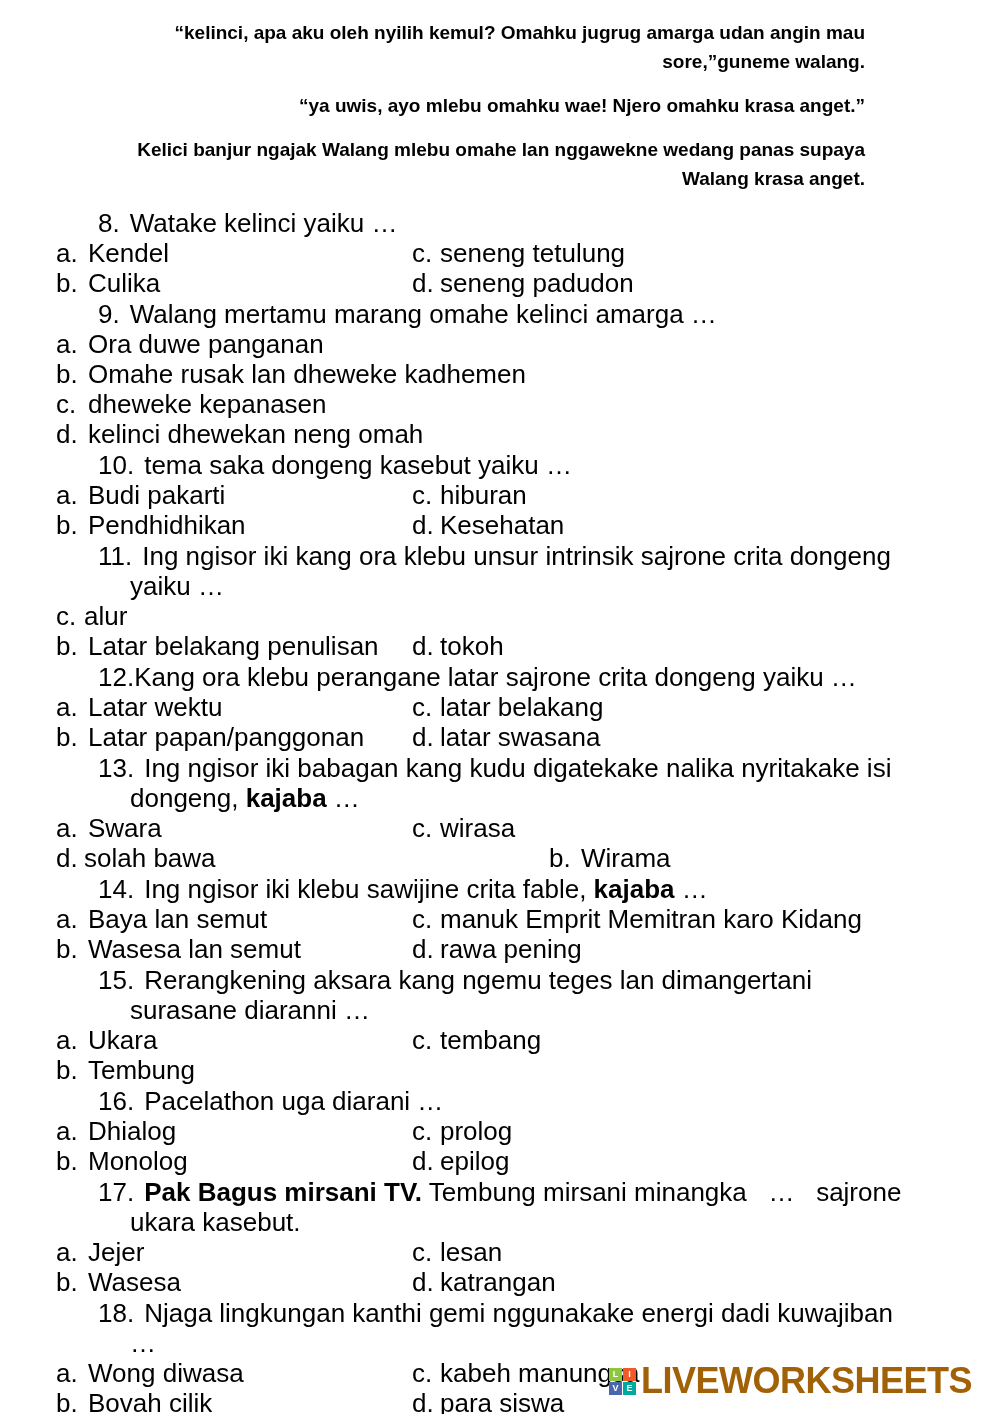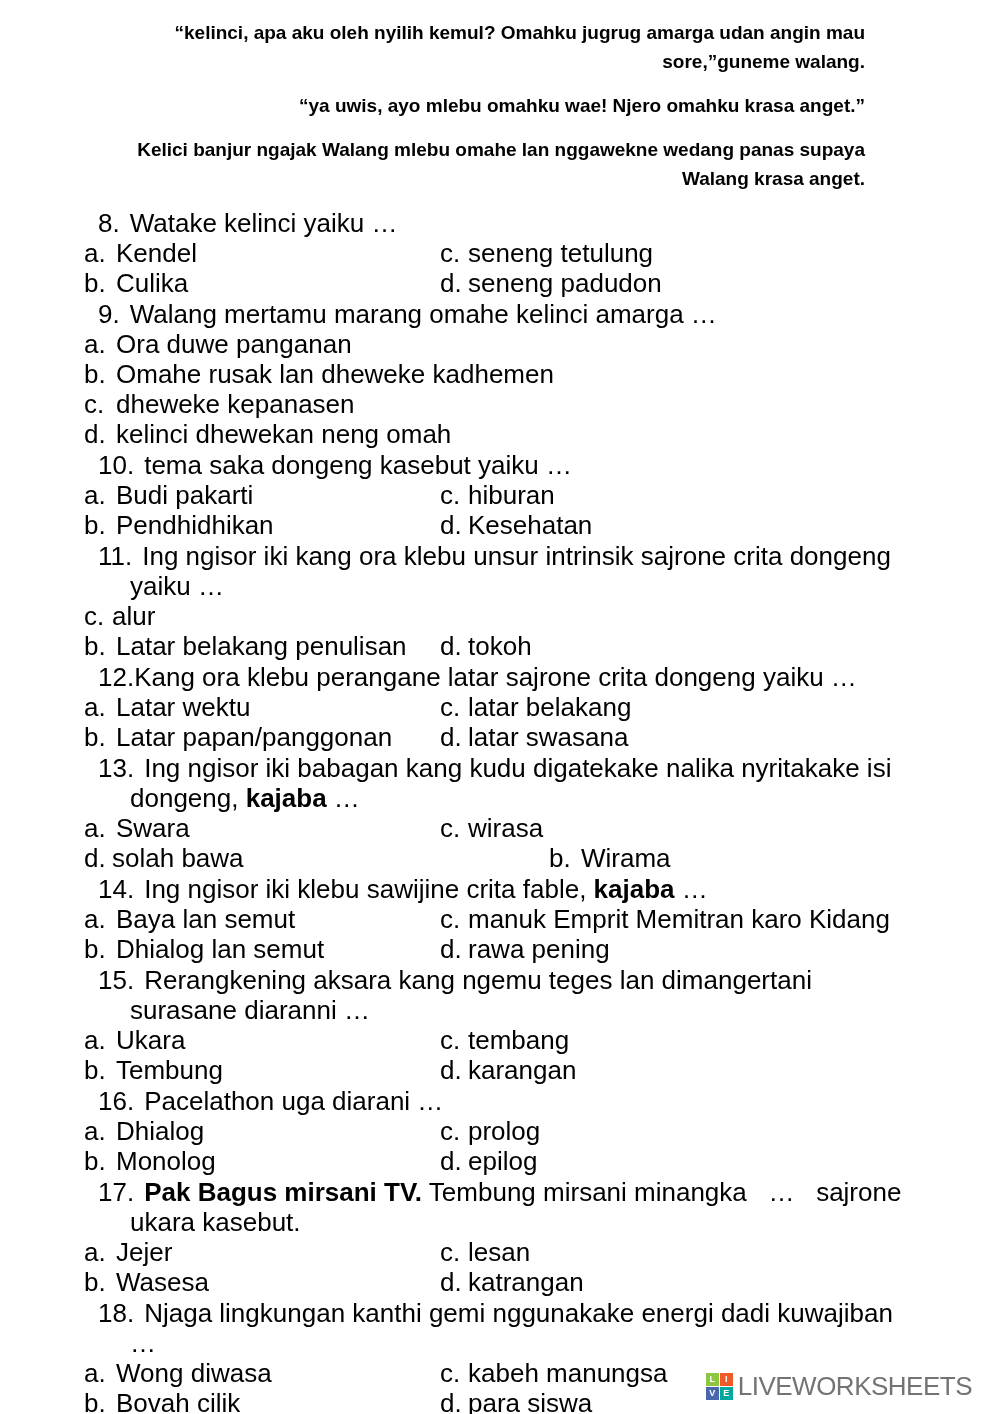--- a/index.html
+++ b/index.html
@@ -31,21 +31,21 @@
   .question { margin-bottom:1px; }
   .q-text {
     padding-left:130px;
     text-indent:-32px;
     white-space:pre-wrap;
   }
   .q-num { margin-right:10px; }
   .q-num.nogap { margin-right:0; }
   .b { font-weight:bold; }
 
-  .opt-row { display:flex; padding-left:84px; }
+  .opt-row { display:flex; padding-left:56px; }
   .opt-cell.left { flex:0 0 356px; width:356px; }
   .opt-cell.right { flex:1; }
   .opt-label { display:inline-block; width:32px; }
   .opt-row .opt-cell.right .opt-label { width:28px; }
   .opt-row.single .opt-label { width:32px; }
 
   .footer {
     position:absolute;
     right:28px; bottom:12px;
     display:flex; align-items:center; gap:5px;
@@ -57,23 +57,23 @@
     gap:1px;
   }
   .logo-cell {
     color:#fff;
     font-size:9px;
     font-weight:bold;
     display:flex; align-items:center; justify-content:center;
     line-height:1;
   }
   .brand {
-    font-size:26px;
-    font-weight:400;
-    color:#737373;
+    font-size:36px;
+    font-weight:700;
+    color:#a16207;
     letter-spacing:-0.5px;
   }
 </style>
 </head>
 <body>
 
 <div class="content">
 
   <div class="intro">
     <p>“kelinci, apa aku oleh nyilih kemul? Omahku jugrug amarga udan angin mau sore,”guneme walang.</p>
@@ -151,33 +151,32 @@
           <span class="opt-cell left"><span class="option"><span class="opt-label">b.</span><span>Wirama</span></span></span>
         </div>
       </div>
       <div class="question">
         <div class="q-text"><span class="q-num">14.</span><span>Ing ngisor iki klebu sawijine crita fable, </span><span class="b">kajaba</span><span> …</span></div>
         <div class="opt-row">
           <span class="opt-cell left"><span class="option"><span class="opt-label">a.</span><span>Baya lan semut</span></span></span>
           <span class="opt-cell right"><span class="option"><span class="opt-label">c.</span><span>manuk Emprit Memitran karo Kidang</span></span></span>
         </div>
         <div class="opt-row">
-          <span class="opt-cell left"><span class="option"><span class="opt-label">b.</span><span>Dhialog lan semut</span></span></span>
+          <span class="opt-cell left"><span class="option"><span class="opt-label">b.</span><span>Wasesa lan semut</span></span></span>
           <span class="opt-cell right"><span class="option"><span class="opt-label">d.</span><span>rawa pening</span></span></span>
         </div>
       </div>
       <div class="question">
         <div class="q-text"><span class="q-num">15.</span><span>Rerangkening aksara kang ngemu teges lan dimangertani surasane diaranni …</span></div>
         <div class="opt-row">
           <span class="opt-cell left"><span class="option"><span class="opt-label">a.</span><span>Ukara</span></span></span>
           <span class="opt-cell right"><span class="option"><span class="opt-label">c.</span><span>tembang</span></span></span>
         </div>
         <div class="opt-row">
           <span class="opt-cell left"><span class="option"><span class="opt-label">b.</span><span>Tembung</span></span></span>
-          <span class="opt-cell right"><span class="option"><span class="opt-label">d.</span><span>karangan</span></span></span>
         </div>
       </div>
       <div class="question">
         <div class="q-text"><span class="q-num">16.</span><span>Pacelathon uga diarani …</span></div>
         <div class="opt-row">
           <span class="opt-cell left"><span class="option"><span class="opt-label">a.</span><span>Dhialog</span></span></span>
           <span class="opt-cell right"><span class="option"><span class="opt-label">c.</span><span>prolog</span></span></span>
         </div>
         <div class="opt-row">
           <span class="opt-cell left"><span class="option"><span class="opt-label">b.</span><span>Monolog</span></span></span>

